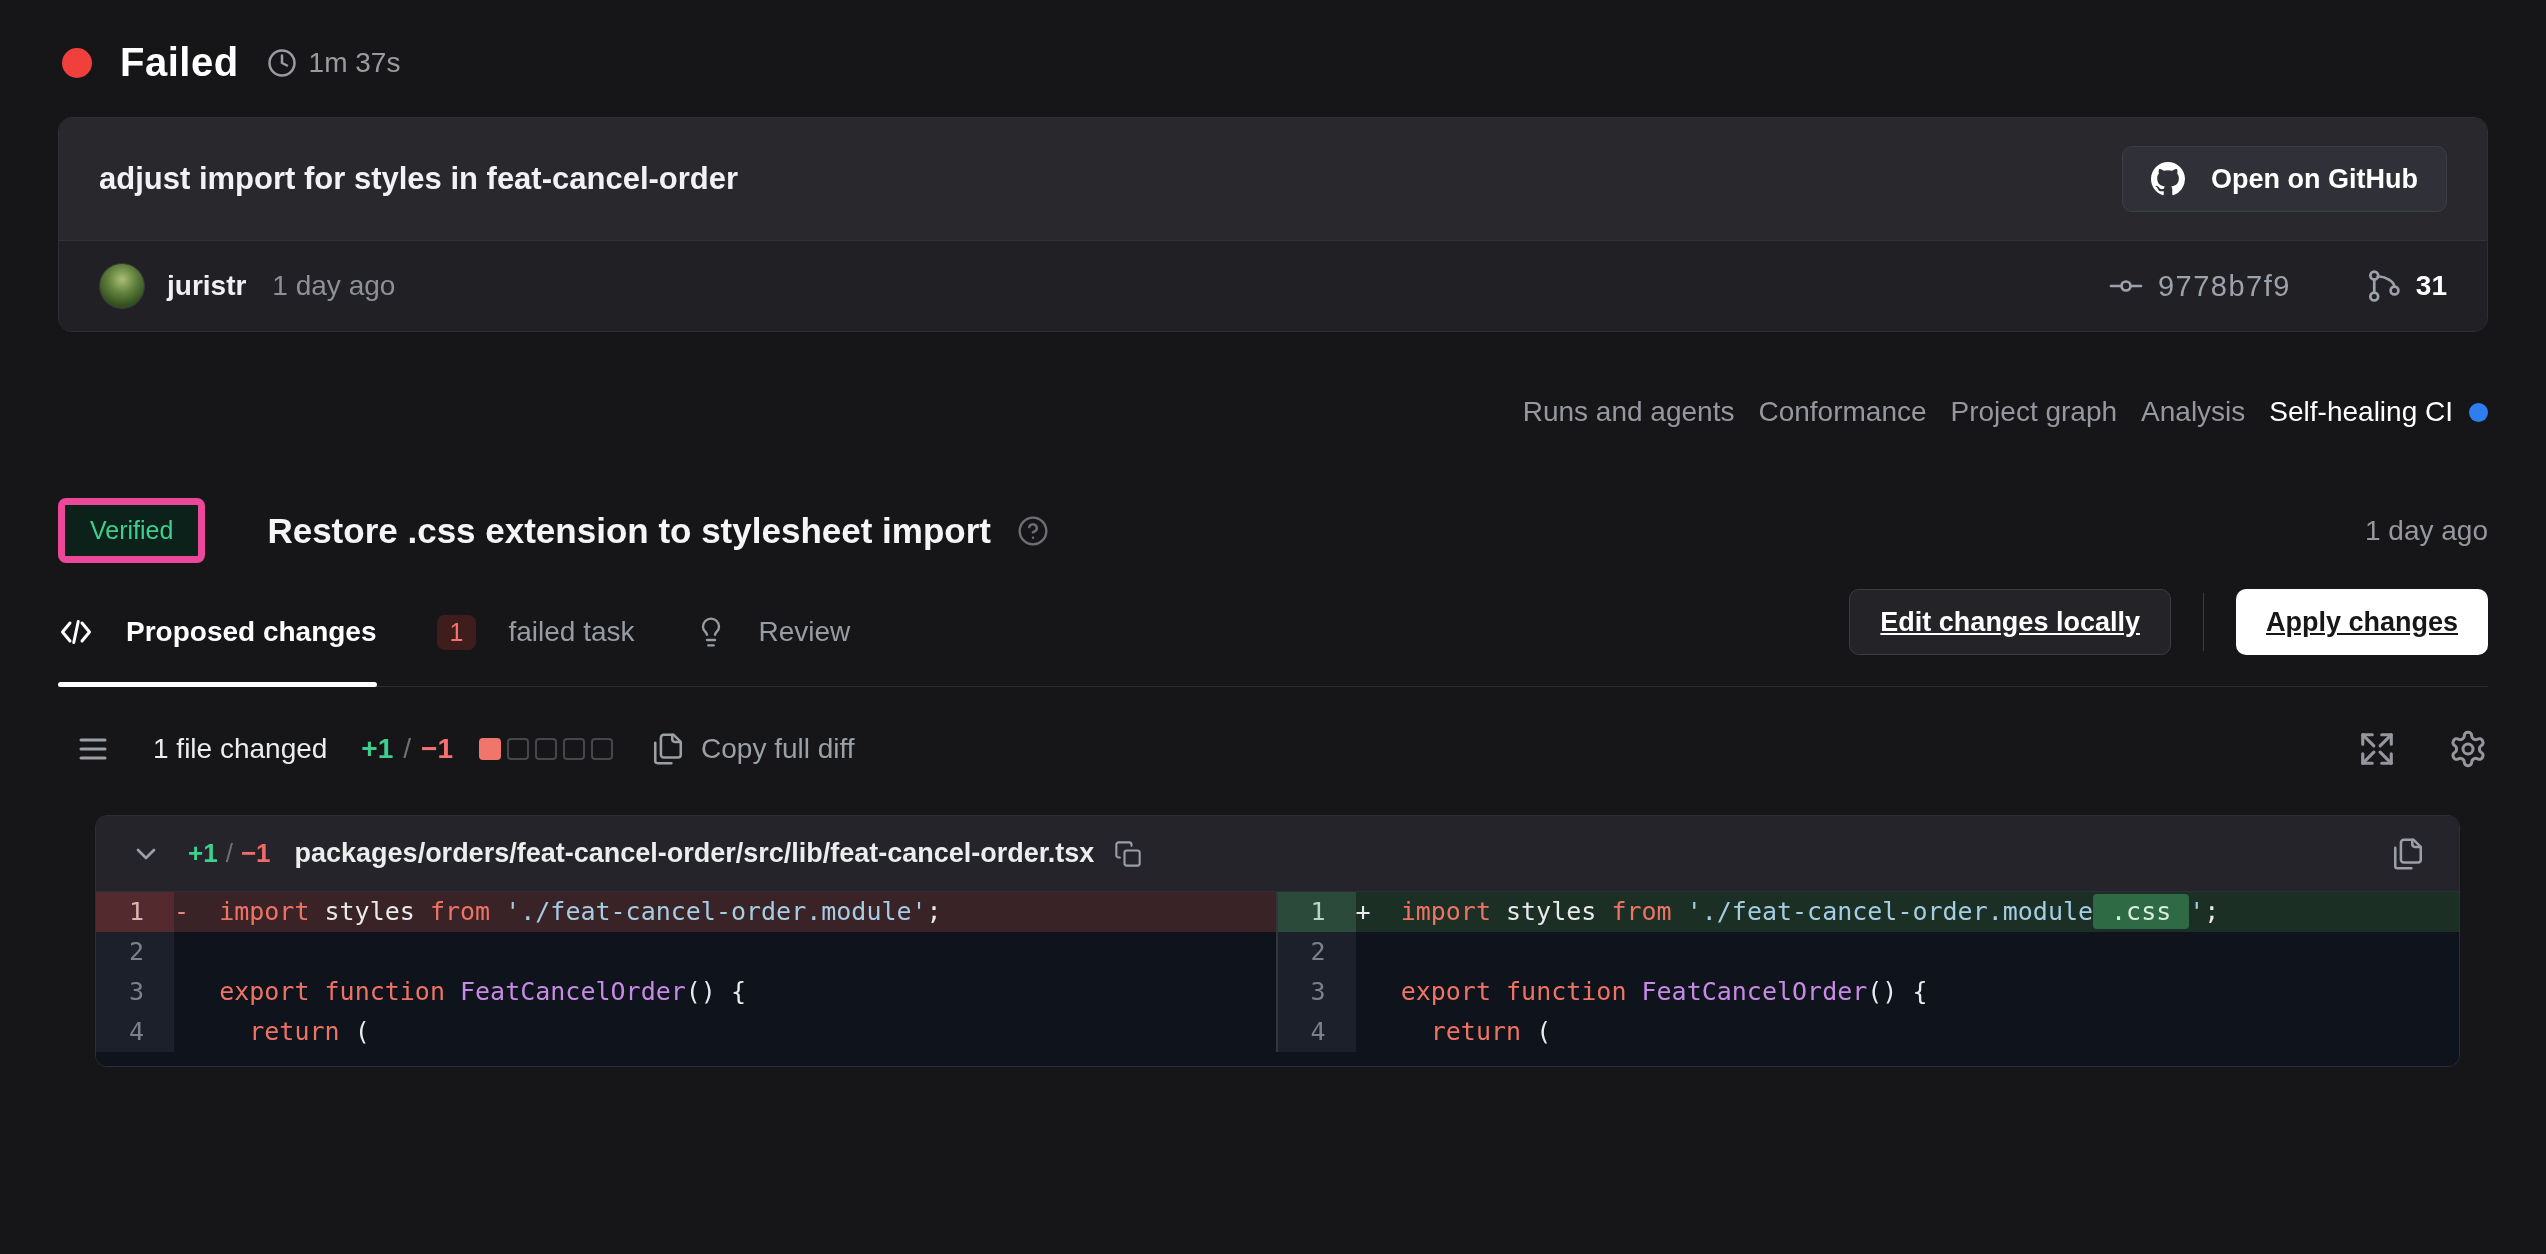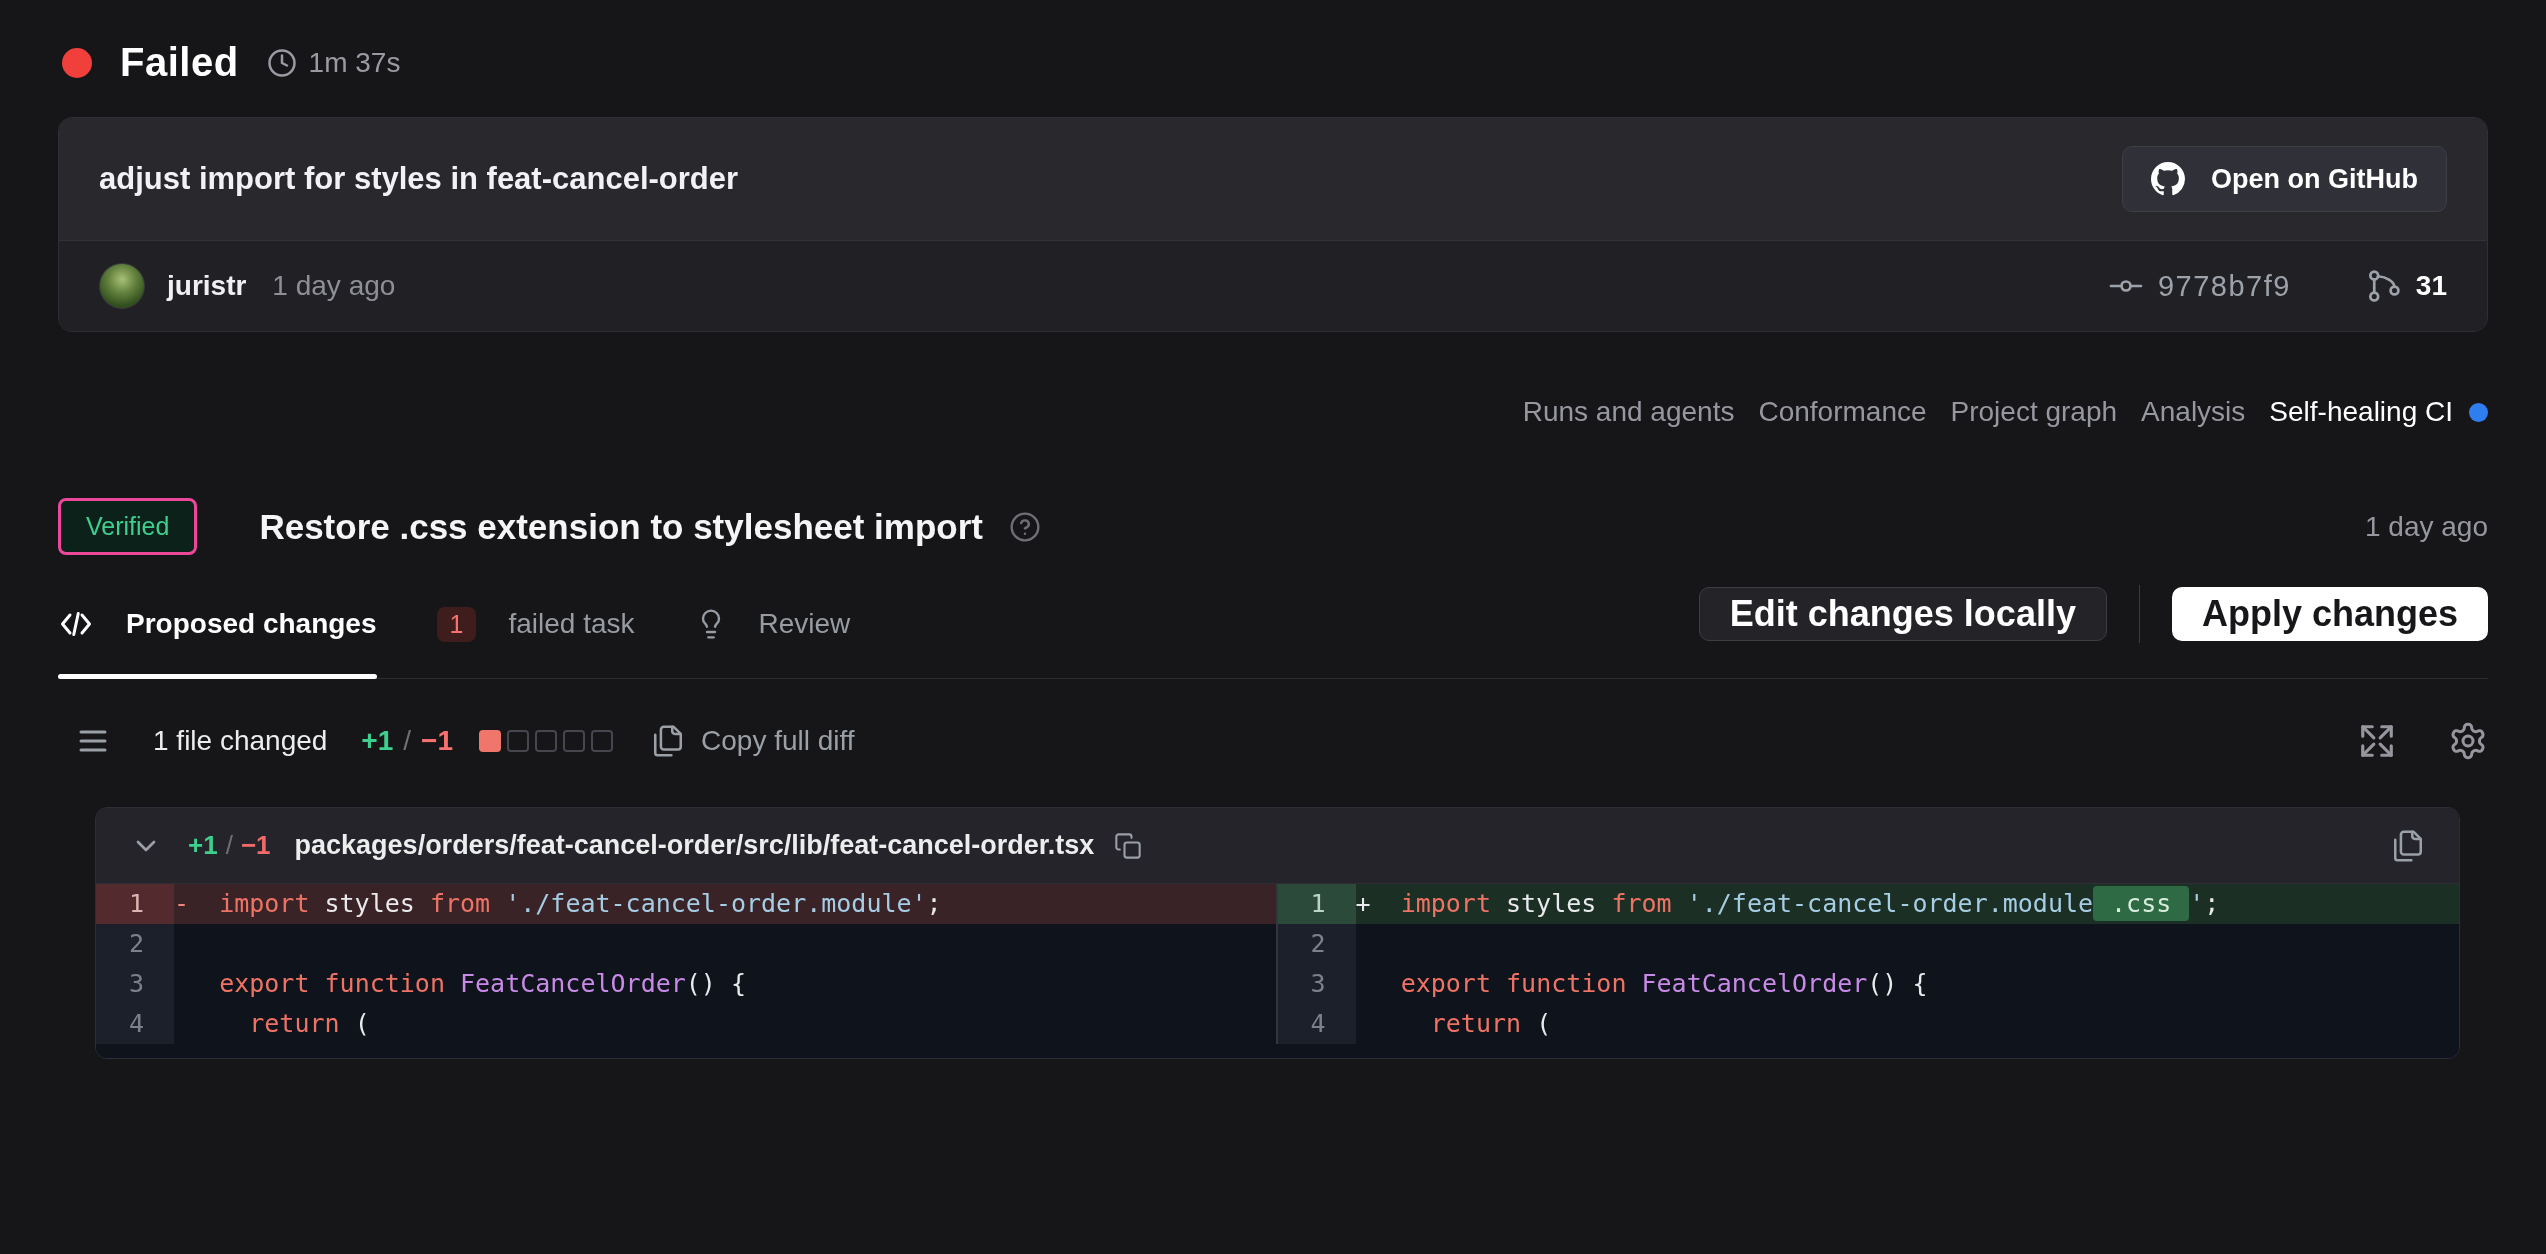--- a/index.html
+++ b/index.html
@@ -30,36 +30,36 @@
   .count-text { font-size:28px; font-weight:600; color:#ffffff; }
 
   
   .top-nav { margin-top:64px; padding:0 58px; display:flex; justify-content:flex-end; align-items:center; gap:24px; }
   .nav-item { font-size:28px; color:#96979f; cursor:pointer; display:flex; align-items:center; gap:16px; }
   .nav-item.active { color:#ffffff; }
   .nav-dot { width:19px; height:19px; border-radius:50%; background:#2e7ef0; }
 
   
   .fix-header { margin-top:70px; padding:0 58px; display:flex; align-items:center; }
-  .verified-badge { font-size:25px; color:#3ecf8e; background:#0b211a; border:3px solid #ec4899; border-radius:8px; padding:11px 25px; }
+  .verified-badge { font-size:25px; color:#3ecf8e; background:#0b211a; border:7px solid #ec4899; border-radius:8px; padding:11px 25px; }
   .fix-title { margin-left:62px; font-size:35px; font-weight:700; color:#f5f5f7; }
   .help-icon { margin-left:26px; color:#6e6f76; }
   .fix-spacer { flex:1; }
   .fix-time { font-size:28px; color:#96979f; }
 
   
   .tab-row { margin-top:14px; position:relative; padding:0 58px; display:flex; justify-content:space-between; align-items:center; height:110px; }
   .tab-rule { position:absolute; left:58px; right:58px; bottom:0; height:1px; background:#2c2c32; }
   .tabs { display:flex; gap:60px; height:100%; }
   .tab { position:relative; display:flex; align-items:center; gap:32px; font-size:28px; color:#979ba2; cursor:pointer; }
   .tab.active { color:#ffffff; font-weight:600; }
   .tab.active::after { content:""; position:absolute; left:0; right:0; bottom:0; height:5px; background:#ffffff; border-radius:3px; z-index:2; }
   .fail-badge { background:#401d1d; color:#f87171; border-radius:8px; padding:3px 13px; font-size:25px; }
   .actions { display:flex; align-items:center; margin-bottom:20px; }
-  .btn { height:54px; display:flex; align-items:center; font-size:36px; font-weight:600; border-radius:10px; cursor:pointer; }
+  .btn { height:66px; display:flex; align-items:center; font-size:27px; font-weight:600; border-radius:10px; cursor:pointer;text-decoration:underline; }
   .btn-edit { background:#232328; border:1px solid #3c3c43; color:#ffffff; padding:0 30px; }
   .v-div { width:1px; height:58px; background:#3a3a41; margin:0 32px; }
   .btn-reject { border:2px solid #e5484d; color:#f05b57; background:transparent; padding:0 28px; border-radius:12px; margin-right:28px; }
   .btn-apply { background:#ffffff; color:#17171a; padding:0 30px; font-weight:700; }
 
   
   .diff-toolbar { margin-top:42px; padding:0 58px 0 75px; display:flex; align-items:center; }
   .hamburger { color:#9aa0a6; margin-right:42px; cursor:pointer; }
   .files-changed { font-size:28px; color:#eceded; margin-right:34px; }
   .plus { font-size:28px; font-weight:600; color:#3ecf8e; }

